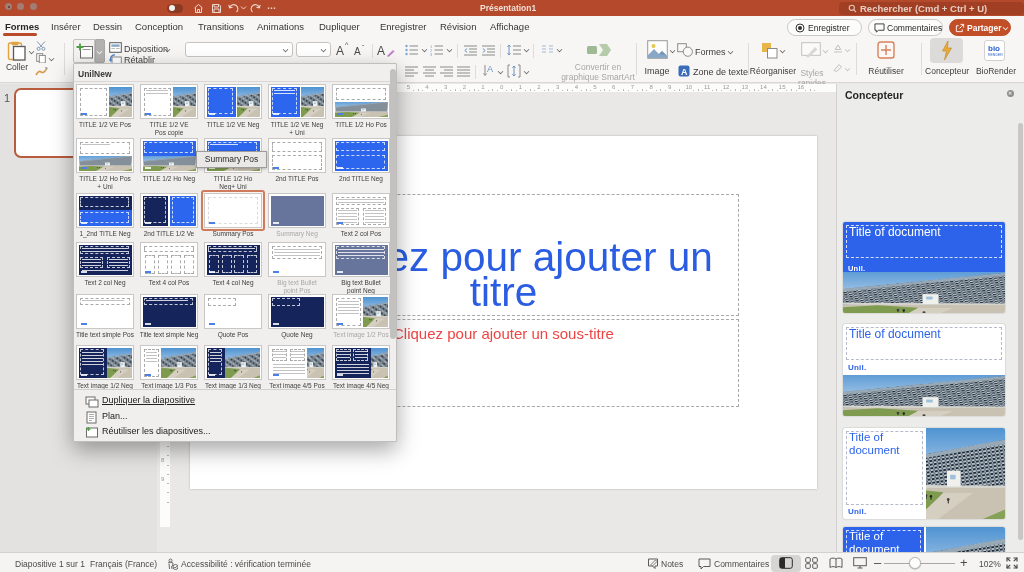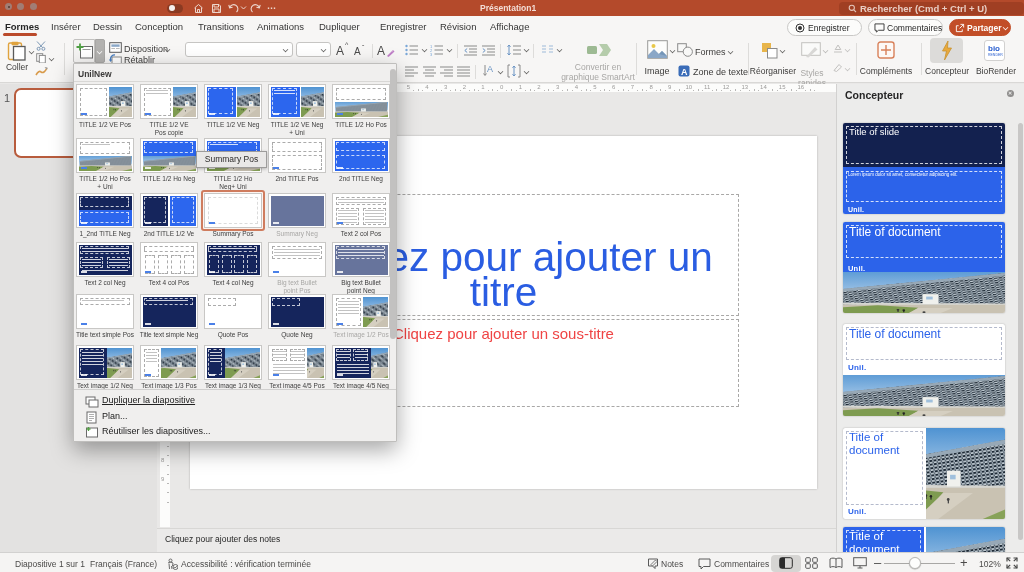--- a/index.html
+++ b/index.html
@@ -325,21 +325,21 @@
   <svg class="icn" style="left:833px; top:27px;" width="10" height="9" viewBox="0 0 10 9">
       <path d="M1 7.5 L6 1.5 L8.5 4 L3.5 8.5 Z" stroke="#c2c1bf" fill="none"></path>
     </svg>
   <div class="chev" style="left:845px; top:29.5px; border-color:#c2c1bf;"></div>
   <div class="rsep" style="left:856px;"></div>
 
   <svg class="icn" style="left:877px; top:5px;" width="18" height="18" viewBox="0 0 18 18">
       <rect x="1" y="1" width="16" height="16" rx="2.5" stroke="#d8815a" stroke-width="1.4" fill="#fdf8f5"></rect>
       <path d="M9 4 V14 M4 9 H14" stroke="#d8815a" stroke-width="1.4"></path>
     </svg>
-  <div class="rlabel" style="left:857px; top:30px; width:58px; font-size:8.5px;">Compléments</div>
+  <div class="rlabel" style="left:857px; top:30px; width:58px; font-size:8.5px;">Réutiliser</div>
   <div class="rsep" style="left:921px;"></div>
 
   <div style="position:absolute; left:930px; top:2px; width:33px; height:25px; background:#dcdbd9; border-radius:4px;"></div>
   <svg class="icn" style="left:940px; top:4px;" width="14" height="21" viewBox="0 0 14 21">
       <path d="M8 1 L2.5 11 H6.5 L4.5 20 L11.5 8 H7.5 Z" fill="#e8a93d" stroke="#c8922e" stroke-width="0.8"></path>
     </svg>
   <div class="rlabel" style="left:920px; top:30px; width:54px; font-size:8.5px;">Concepteur</div>
 
   <div style="position:absolute; left:984px; top:4px; width:21px; height:21px; background:#fff; border:1px solid #d2d1d0; border-radius:3px;"></div>
   <div style="position:absolute; left:988px; top:8px; font-size:8px; font-weight:bold; color:#2a5fd0;">bio</div>
@@ -453,39 +453,27 @@
       <div class="tick" style="left:634.1px; top:5.5px; height:1.5px;"></div>
       <div class="tick" style="left:643.4px; top:5.5px; height:1.5px;"></div>
       <div class="tick" style="left:638.8px; top:4.5px; height:2.5px;"></div>
     </div>
   <div id="slide">
     <div class="dashed" style="left:78px; top:58px; width:471px; height:122px;"></div>
     <div class="dashed" style="left:78px; top:183px; width:471px; height:88px;"></div>
     <div style="position:absolute; left:78px; top:104px; width:471px; text-align:center; font-size:40.5px; line-height:34.5px; color:#2a5de2;">Cliquez pour ajouter un<br>titre</div>
     <div style="position:absolute; left:78px; top:189px; width:471px; text-align:center; font-size:15px; color:#ef4444;">Cliquez pour ajouter un sous-titre</div>
   </div>
-  <div id="notes">
-      <span style="position:absolute; left:8px; top:5px;">Cliquez pour ajouter des notes</span>
-    </div>
 </div>
 
 <div id="designer">
   <div style="position:absolute; left:8px; top:5px; font-size:10.5px; font-weight:bold; color:#262626;">Concepteur</div>
   <div style="position:absolute; left:169.5px; top:6px; width:7px; height:7px; border-radius:50%; background:#8e8d8c; color:#ececeb; font-size:5px; line-height:7.5px; text-align:center; font-weight:bold;">✕</div>
   <div style="position:absolute; left:181px; top:39px; width:5px; height:417px; background:#c8c7c6; border-radius:3px;"></div>
 
-  <div class="card" style="top:39px; height:91px;">
-    <div style="position:absolute; left:0; top:0; width:100%; height:44px; background:#13214f;"></div>
-    <div style="position:absolute; left:0; top:44px; width:100%; height:47px; background:#2c63ea;"></div>
-    <div class="wdash" style="left:3px; top:3px; width:156px; height:38px;"></div>
-    <div class="ctitle" style="left:6px; top:3px; font-size:9.5px;">Title of slide</div>
-    <div class="wdash" style="left:3px; top:48px; width:156px; height:31px;"></div>
-    <div style="position:absolute; left:5px; top:49px; font-size:4.5px; color:#fff;">Lorem ipsum dolor sit amet, consectetur adipiscing elit.</div>
-    <div class="cunil" style="left:5px; top:83px; color:#fff;">Unil.</div>
-  </div>
 
   <div class="card" style="top:138px; height:91px;">
     <div style="position:absolute; left:0; top:0; width:100%; height:50px; background:#2c63ea;"></div>
     <div class="wdash" style="left:3px; top:3px; width:156px; height:33px;"></div>
     <div class="ctitle" style="left:6px; top:3px; font-size:12px;">Title of document</div>
     <div class="cunil" style="left:5px; top:42px; color:#fff; font-size:7.5px;">Unil.</div>
     <div class="phot" style="left:0; top:50px; width:162px; height:41px;">
         <svg width="162" height="41" viewBox="4 6 112 50" preserveAspectRatio="none">
           <use href="#photo"></use>
         </svg>

